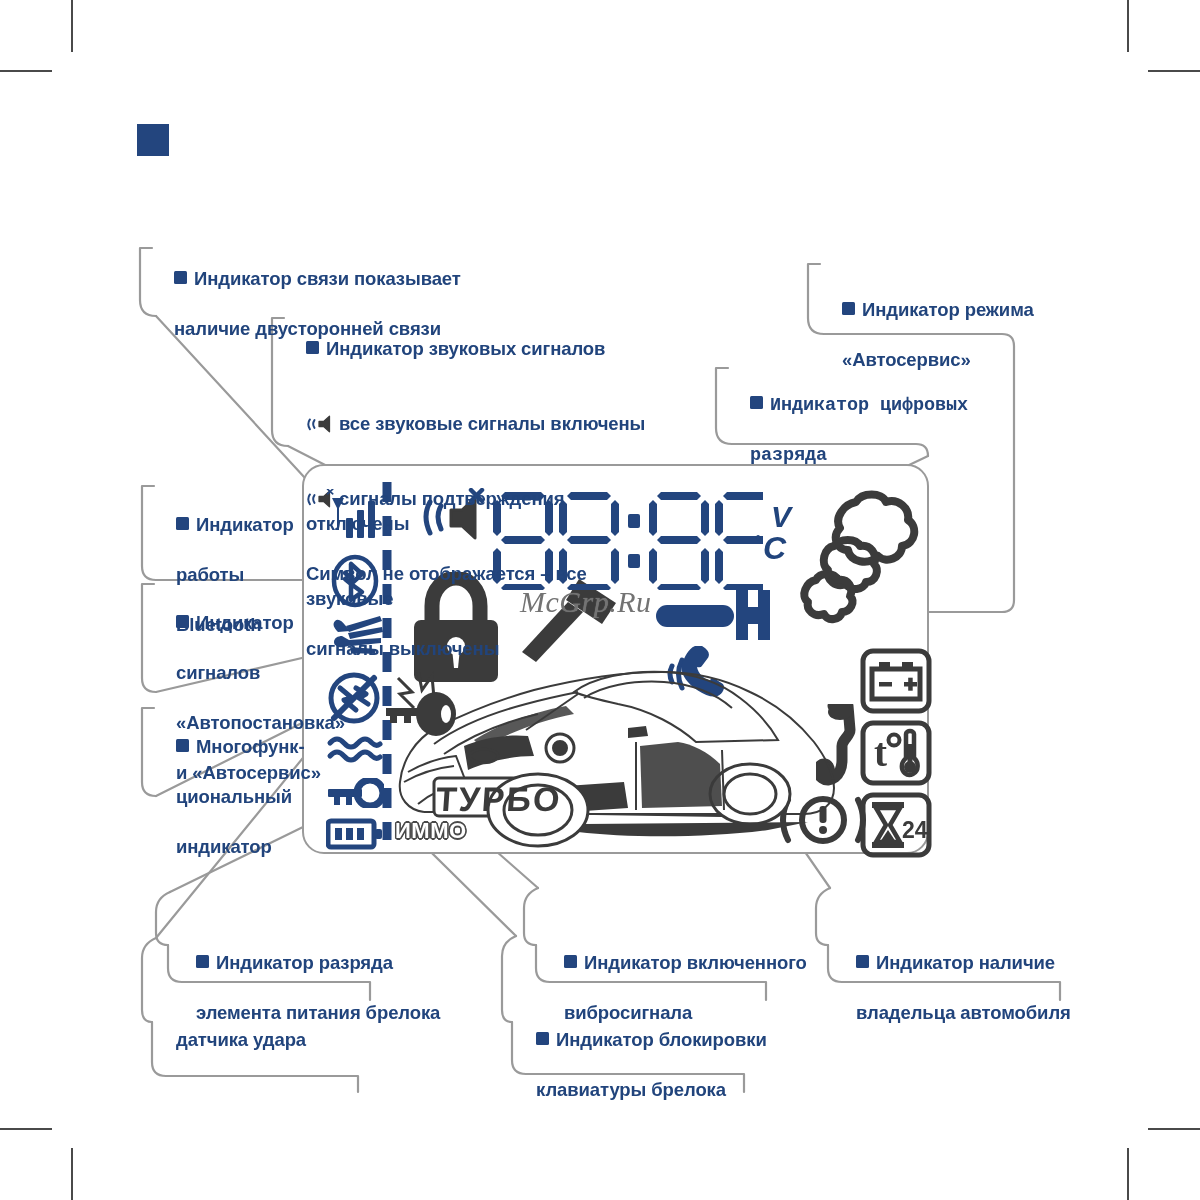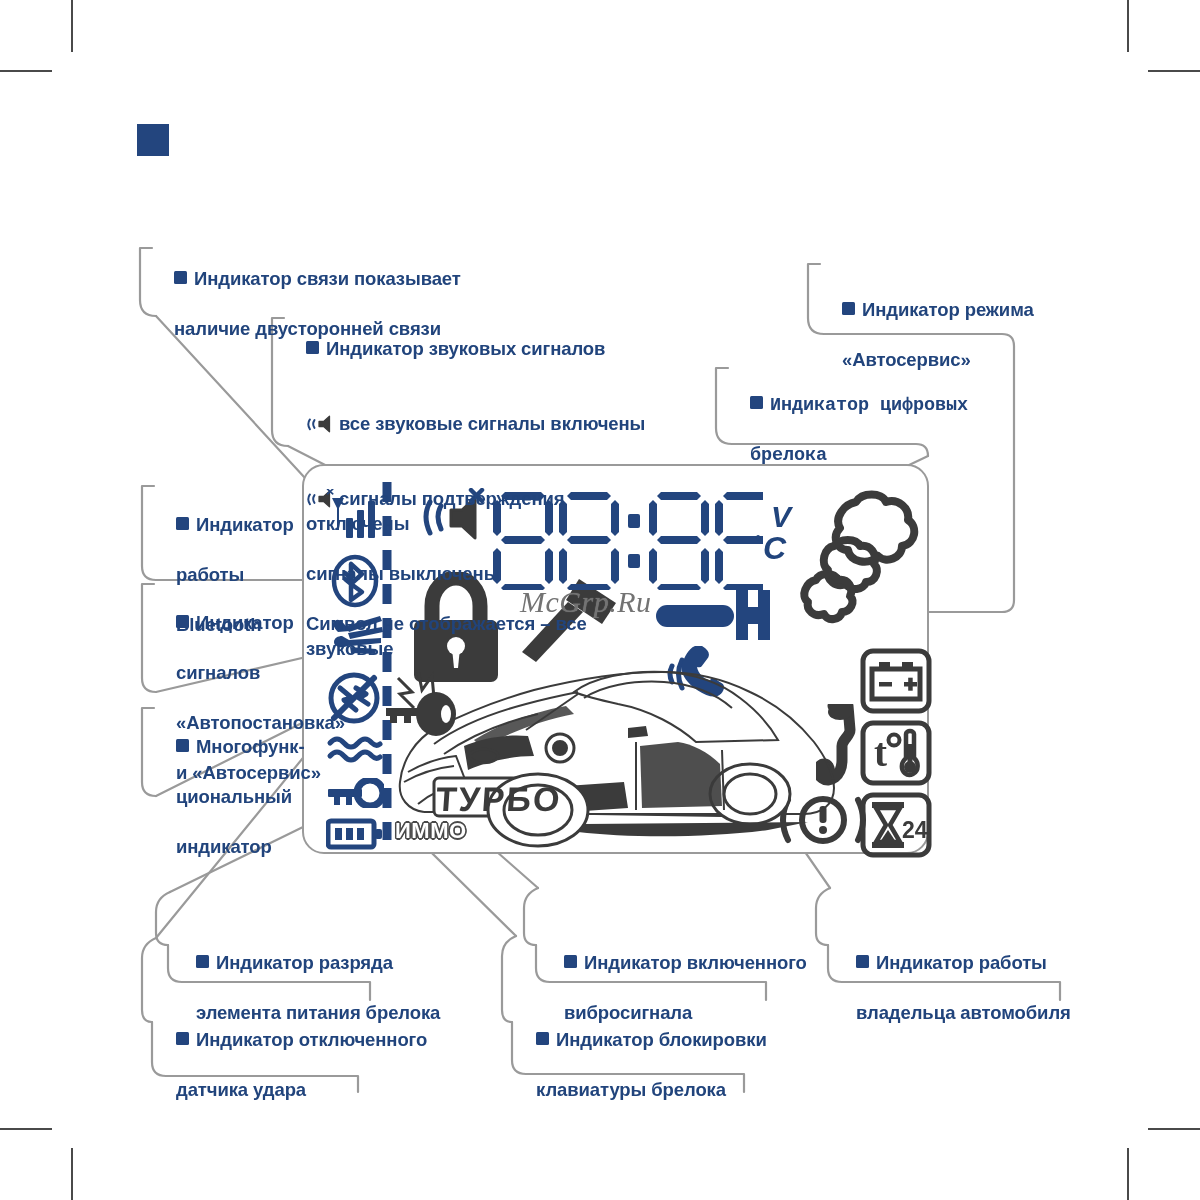--- a/index.html
+++ b/index.html
@@ -468,32 +468,32 @@
         <g fill="none" stroke="#23457e" stroke-width="3" stroke-linecap="round">
           <path d="M6 8 Q1 15 6 23"></path>
           <path d="M13 9 Q9 15 13 21"></path>
         </g>
         <path d="M20 11 L27 11 L36 3 L36 27 L27 19 L20 19 Z" fill="#3b3b3b" stroke="#3b3b3b" stroke-width="2" stroke-linejoin="round"></path>
         <g stroke="#23457e" stroke-width="2.6" stroke-linecap="round">
           <line x1="33" y1="0" x2="41" y2="7"></line>
           <line x1="41" y1="0" x2="33" y2="7"></line>
         </g>
       </svg><span>сигналы подтверждения отключены</span></span>
+    <span class="line">Символ не отображается – все звуковые</span>
     <span class="line">сигналы выключены</span>
-    <span class="line">Символ не отображается – все звуковые</span>
   </div>
 
   <div class="callout" style="left:826px;top:272px;width:250px;">
     <span class="line"><span class="sq"></span><span>Индикатор режима</span></span>
     <span class="line">«Автосервис»</span>
   </div>
 
   <div class="callout" style="left:734px;top:368px;width:250px;font-family:Liberation Mono, monospace;">
     <span class="line"><span class="sq"></span><span>Индикатор цифровых</span></span>
-    <span class="line">брелока</span>
+    <span class="line">разряда</span>
   </div>
 
   <div class="callout" style="left:160px;top:487px;width:160px;">
     <span class="line"><span class="sq"></span><span>Индикатор</span></span>
     <span class="line">работы</span>
     <span class="line">Bluetooth</span>
   </div>
 
   <div class="callout" style="left:160px;top:585px;width:175px;">
     <span class="line"><span class="sq"></span><span>Индикатор</span></span>
@@ -507,32 +507,31 @@
     <span class="line">циональный</span>
     <span class="line">индикатор</span>
   </div>
 
   <div class="callout" style="left:180px;top:925px;width:330px;">
     <span class="line"><span class="sq"></span><span>Индикатор разряда</span></span>
     <span class="line">элемента питания брелока</span>
   </div>
 
   <div class="callout" style="left:160px;top:1002px;width:330px;">
-    <span class="line"><span class="sq"></span><span>Индикатор отключенного</span></span>
     <span class="line">датчика удара</span>
   </div>
 
   <div class="callout" style="left:548px;top:925px;width:300px;">
     <span class="line"><span class="sq"></span><span>Индикатор включенного</span></span>
     <span class="line">вибросигнала</span>
   </div>
 
   <div class="callout" style="left:520px;top:1002px;width:300px;">
     <span class="line"><span class="sq"></span><span>Индикатор блокировки</span></span>
     <span class="line">клавиатуры брелока</span>
   </div>
 
   <div class="callout" style="left:840px;top:925px;width:300px;">
-    <span class="line"><span class="sq"></span><span>Индикатор работы</span></span>
+    <span class="line"><span class="sq"></span><span>Индикатор наличие</span></span>
     <span class="line">владельца автомобиля</span>
   </div>
 
 </div>
 
 </body></html>

